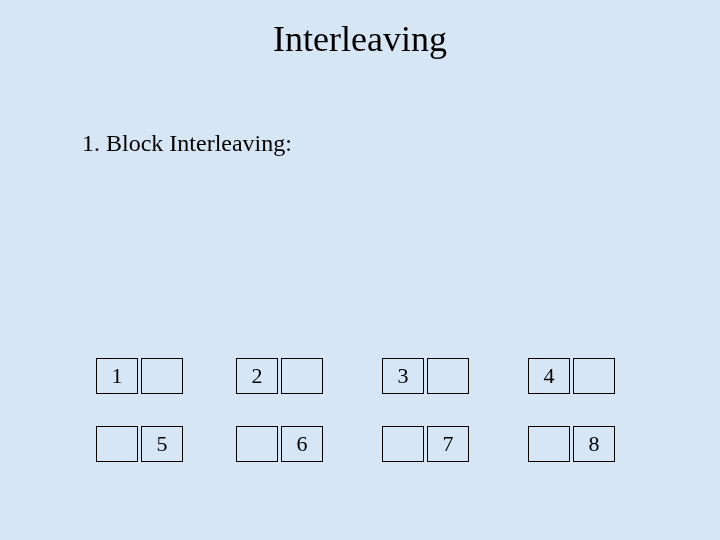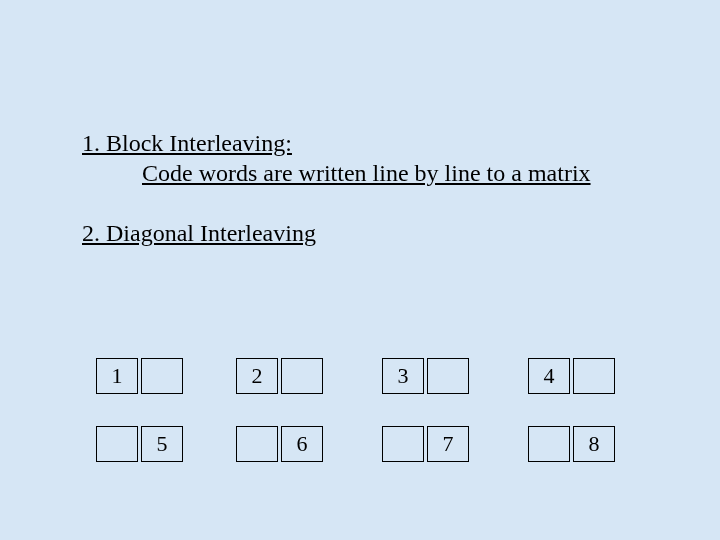--- a/index.html
+++ b/index.html
@@ -25,21 +25,20 @@
     text-align: center;
     font-size: 36px;
   }
   .body {
     position: absolute;
     top: 128px;
     left: 82px;
     width: 570px;
     font-size: 24px;
     line-height: 1.25;
-    text-decoration: underline;
   }
   .indent-desc {
     padding-left: 60px;
   }
   .section2 {
     margin-top: 30px;
   }
   .diagram {
     position: absolute;
     top: 358px;
@@ -76,26 +75,25 @@
   }
   .cell + .cell {
     margin-left: 3px;
   }
 </style>
 </head>
 <body>
 
 <div class="slide">
 
+  <div class="title">Interleaving</div>
 
   <div class="body">
     <div>1. Block Interleaving:</div>
-    <div class="indent-desc">Code words are written line by line to a matrix</div>
 
-    <div class="section2">2. Diagonal Interleaving</div>
   </div>
 
   <div class="diagram">
 
     <div class="row">
       <div class="pair" style="left:0px;">
         <div class="cell num">1</div>
         <div class="cell blank"></div>
       </div>
       <div class="pair" style="left:140px;">

